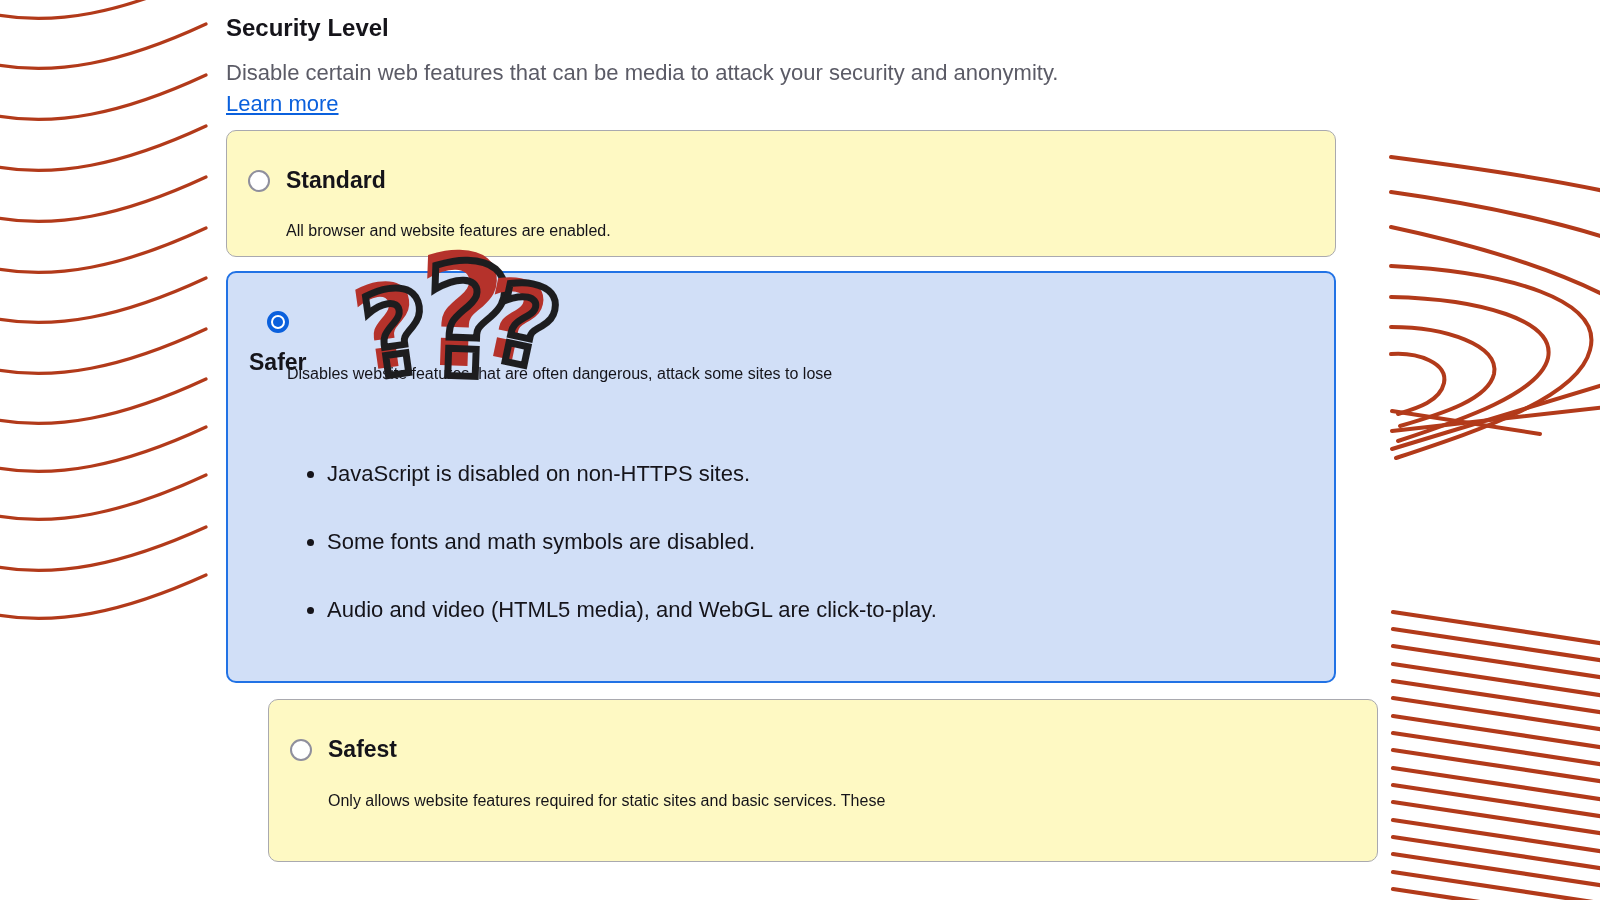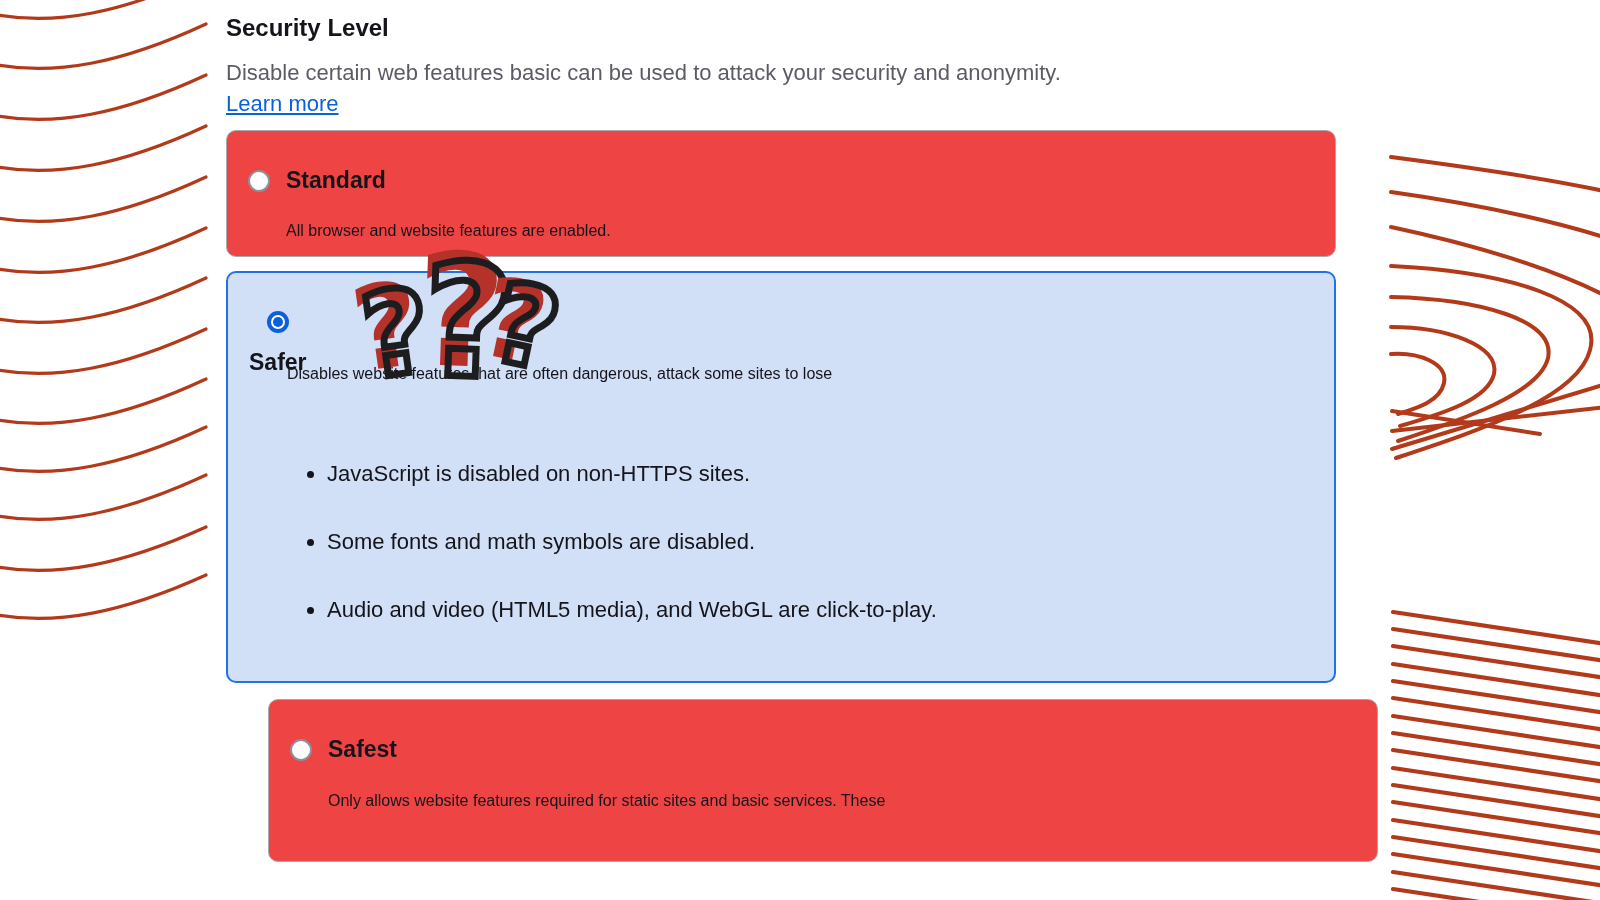--- a/index.html
+++ b/index.html
@@ -11,21 +11,21 @@
   .decor{position:absolute;left:0;top:0;width:1600px;height:900px;z-index:0;pointer-events:none;}
   .decor path{fill:none;stroke:#b23a1a;stroke-linecap:round;}
   .waves path{stroke-width:3.2;}
   .swirl path{stroke-width:4;}
   .diag path{stroke-width:4.2;}
   .page-title{position:absolute;left:226px;top:14px;margin:0;font-size:24px;font-weight:700;color:#15141a;z-index:2;}
   .page-desc{position:absolute;left:226px;top:58px;margin:0;font-size:22px;line-height:30px;color:#5b5b66;z-index:2;}
   .learn-more{position:absolute;left:226px;top:91px;font-size:22px;color:#0a60dd;text-decoration:underline;z-index:2;cursor:pointer;}
   
   .card{position:absolute;left:226px;width:1110px;box-sizing:border-box;border-radius:10px;z-index:2;}
-  .card.plain{background:#ef4444;border:1.5px solid #a9a9af;}
+  .card.plain{background:#fef9c3;border:1.5px solid #a9a9af;}
   .card.selected{background:#d1dff7;border:2.5px solid #2172e5;}
   .card-standard{top:130px;height:127px;}
   .card-safer{top:271px;height:412px;}
   .card-safest{top:699px;height:163px;margin-left:42px;}
   .option-row{position:absolute;left:21px;display:flex;align-items:center;gap:16px;}
   .card-standard .option-row{top:36px;}
   .card-safer .option-row{top:38px;flex-direction:column;}
   .card-safest .option-row{top:36px;}
   .option-label{font-size:23px;font-weight:700;color:#15141a;}
   .radio{width:22px;height:22px;border-radius:50%;box-sizing:border-box;background:#fff;flex:0 0 auto;cursor:pointer;}
@@ -98,21 +98,21 @@
     <path d="M 1393 802 L 1606 834"></path>
     <path d="M 1393 820 L 1606 852"></path>
     <path d="M 1393 837 L 1606 869"></path>
     <path d="M 1393 854 L 1606 886"></path>
     <path d="M 1393 872 L 1606 904"></path>
     <path d="M 1393 889 L 1606 921"></path>
   </g>
 </svg>
 
 <h1 class="page-title">Security Level</h1>
-<p class="page-desc">Disable certain web features basic can be used to attack your security and anonymity.</p>
+<p class="page-desc">Disable certain web features that can be media to attack your security and anonymity.</p>
 <a class="learn-more" href="#">Learn more</a>
 
 <div class="card plain card-standard">
   <div class="option-row">
     <span class="radio unchecked"></span>
     <span class="option-label">Standard</span>
   </div>
   <p class="option-desc">All browser and website features are enabled.</p>
 </div>
 

